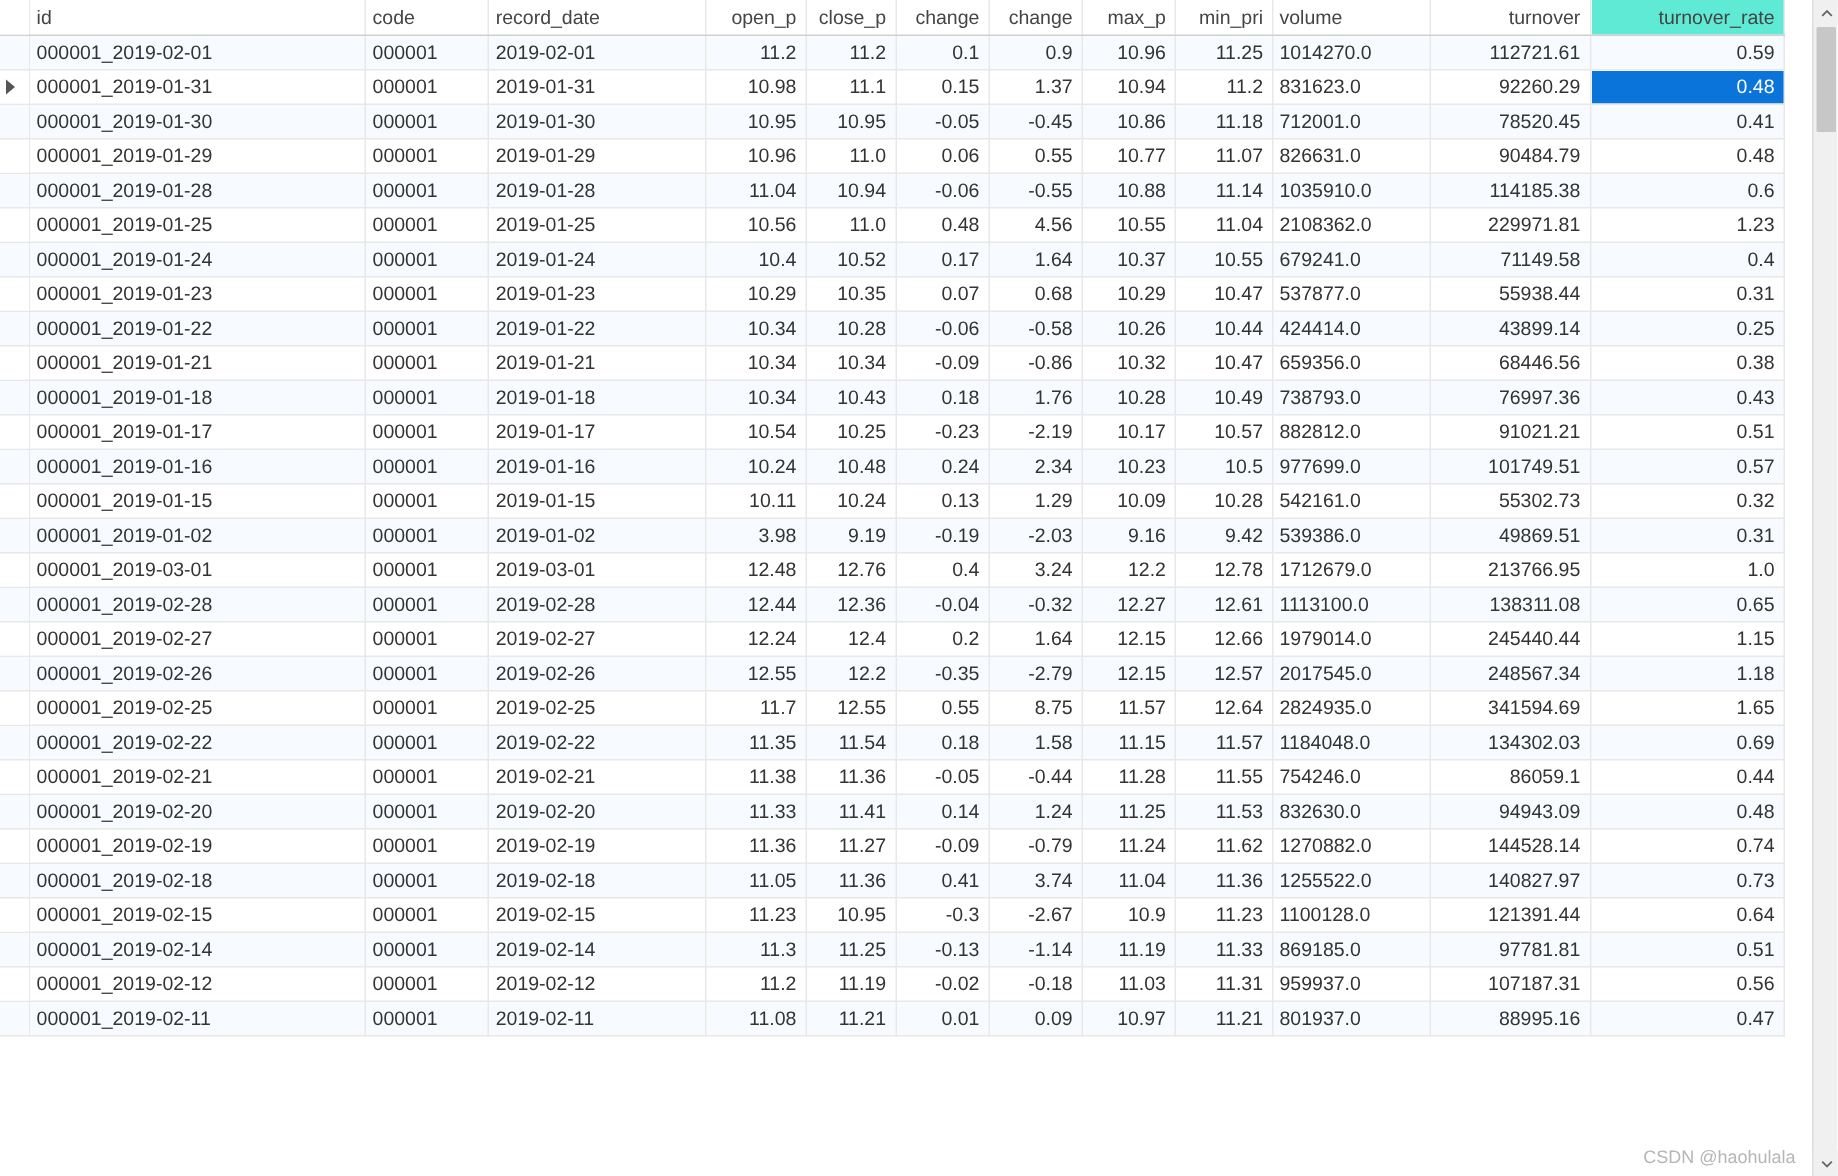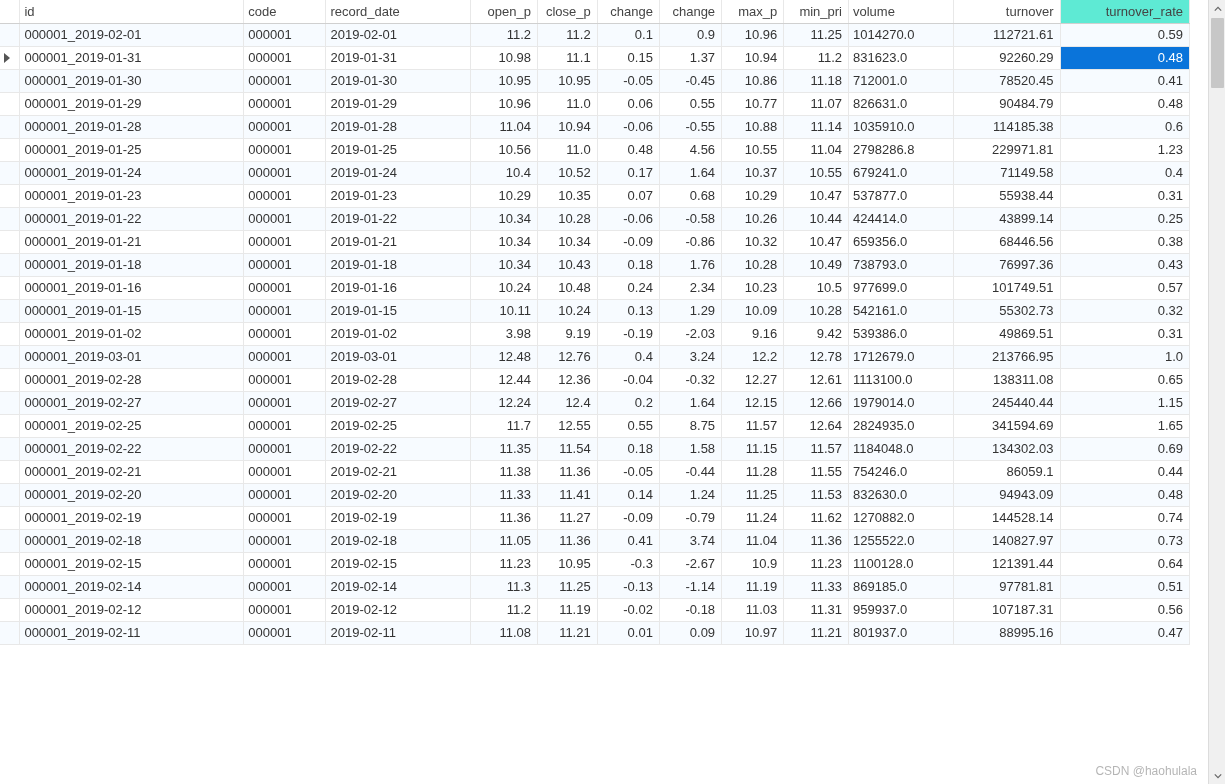--- a/index.html
+++ b/index.html
@@ -217,21 +217,21 @@
             <td class="row-handle"></td>
             <td class="c-id">000001_2019-01-25</td>
             <td class="c-code">000001</td>
             <td class="c-date">2019-01-25</td>
             <td class="c-open num">10.56</td>
             <td class="c-close num">11.0</td>
             <td class="c-change num">0.48</td>
             <td class="c-changep num">4.56</td>
             <td class="c-max num">10.55</td>
             <td class="c-min num">11.04</td>
-            <td class="c-volume">2798286.8</td>
+            <td class="c-volume">2108362.0</td>
             <td class="c-turnover num">229971.81</td>
             <td class="c-rate num">1.23</td>
           </tr>
           <tr>
             <td class="row-handle"></td>
             <td class="c-id">000001_2019-01-24</td>
             <td class="c-code">000001</td>
             <td class="c-date">2019-01-24</td>
             <td class="c-open num">10.4</td>
             <td class="c-close num">10.52</td>
@@ -298,20 +298,35 @@
             <td class="c-change num">0.18</td>
             <td class="c-changep num">1.76</td>
             <td class="c-max num">10.28</td>
             <td class="c-min num">10.49</td>
             <td class="c-volume">738793.0</td>
             <td class="c-turnover num">76997.36</td>
             <td class="c-rate num">0.43</td>
           </tr>
           <tr>
             <td class="row-handle"></td>
+            <td class="c-id">000001_2019-01-17</td>
+            <td class="c-code">000001</td>
+            <td class="c-date">2019-01-17</td>
+            <td class="c-open num">10.54</td>
+            <td class="c-close num">10.25</td>
+            <td class="c-change num">-0.23</td>
+            <td class="c-changep num">-2.19</td>
+            <td class="c-max num">10.17</td>
+            <td class="c-min num">10.57</td>
+            <td class="c-volume">882812.0</td>
+            <td class="c-turnover num">91021.21</td>
+            <td class="c-rate num">0.51</td>
+          </tr>
+          <tr>
+            <td class="row-handle"></td>
             <td class="c-id">000001_2019-01-16</td>
             <td class="c-code">000001</td>
             <td class="c-date">2019-01-16</td>
             <td class="c-open num">10.24</td>
             <td class="c-close num">10.48</td>
             <td class="c-change num">0.24</td>
             <td class="c-changep num">2.34</td>
             <td class="c-max num">10.23</td>
             <td class="c-min num">10.5</td>
             <td class="c-volume">977699.0</td>
@@ -385,20 +400,35 @@
             <td class="c-date">2019-02-27</td>
             <td class="c-open num">12.24</td>
             <td class="c-close num">12.4</td>
             <td class="c-change num">0.2</td>
             <td class="c-changep num">1.64</td>
             <td class="c-max num">12.15</td>
             <td class="c-min num">12.66</td>
             <td class="c-volume">1979014.0</td>
             <td class="c-turnover num">245440.44</td>
             <td class="c-rate num">1.15</td>
+          </tr>
+          <tr>
+            <td class="row-handle"></td>
+            <td class="c-id">000001_2019-02-26</td>
+            <td class="c-code">000001</td>
+            <td class="c-date">2019-02-26</td>
+            <td class="c-open num">12.55</td>
+            <td class="c-close num">12.2</td>
+            <td class="c-change num">-0.35</td>
+            <td class="c-changep num">-2.79</td>
+            <td class="c-max num">12.15</td>
+            <td class="c-min num">12.57</td>
+            <td class="c-volume">2017545.0</td>
+            <td class="c-turnover num">248567.34</td>
+            <td class="c-rate num">1.18</td>
           </tr>
           <tr>
             <td class="row-handle"></td>
             <td class="c-id">000001_2019-02-25</td>
             <td class="c-code">000001</td>
             <td class="c-date">2019-02-25</td>
             <td class="c-open num">11.7</td>
             <td class="c-close num">12.55</td>
             <td class="c-change num">0.55</td>
             <td class="c-changep num">8.75</td>

